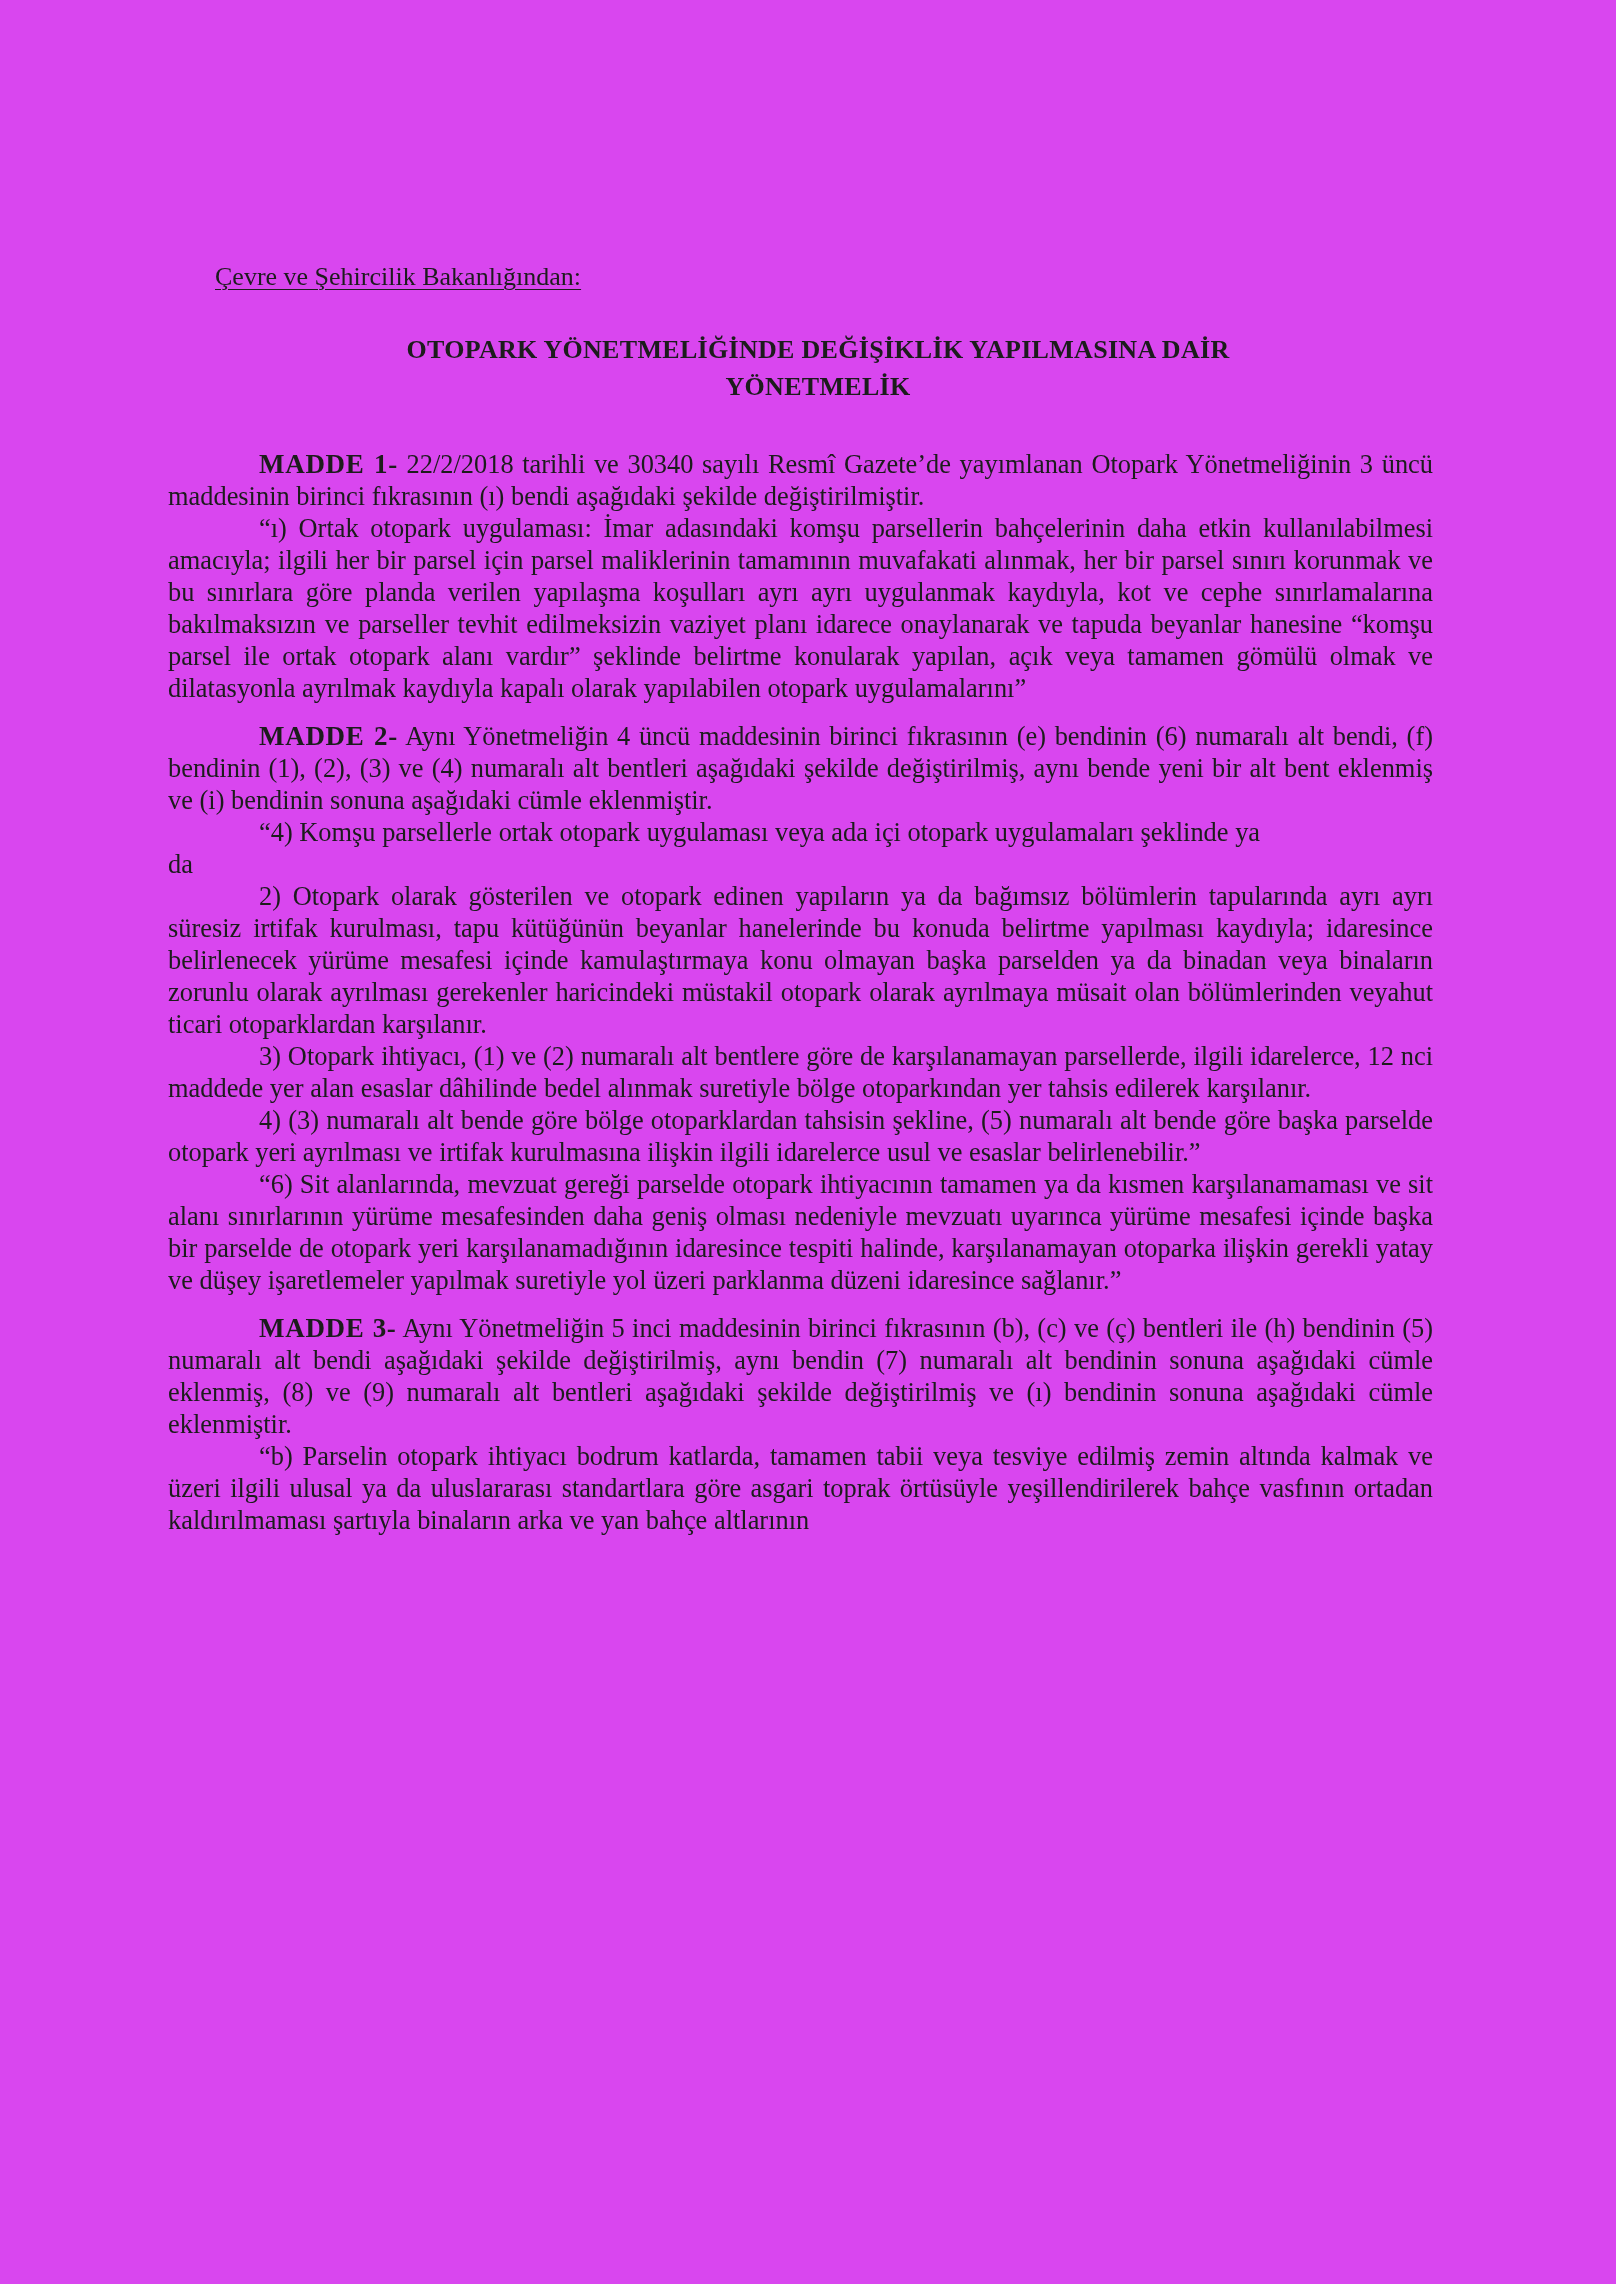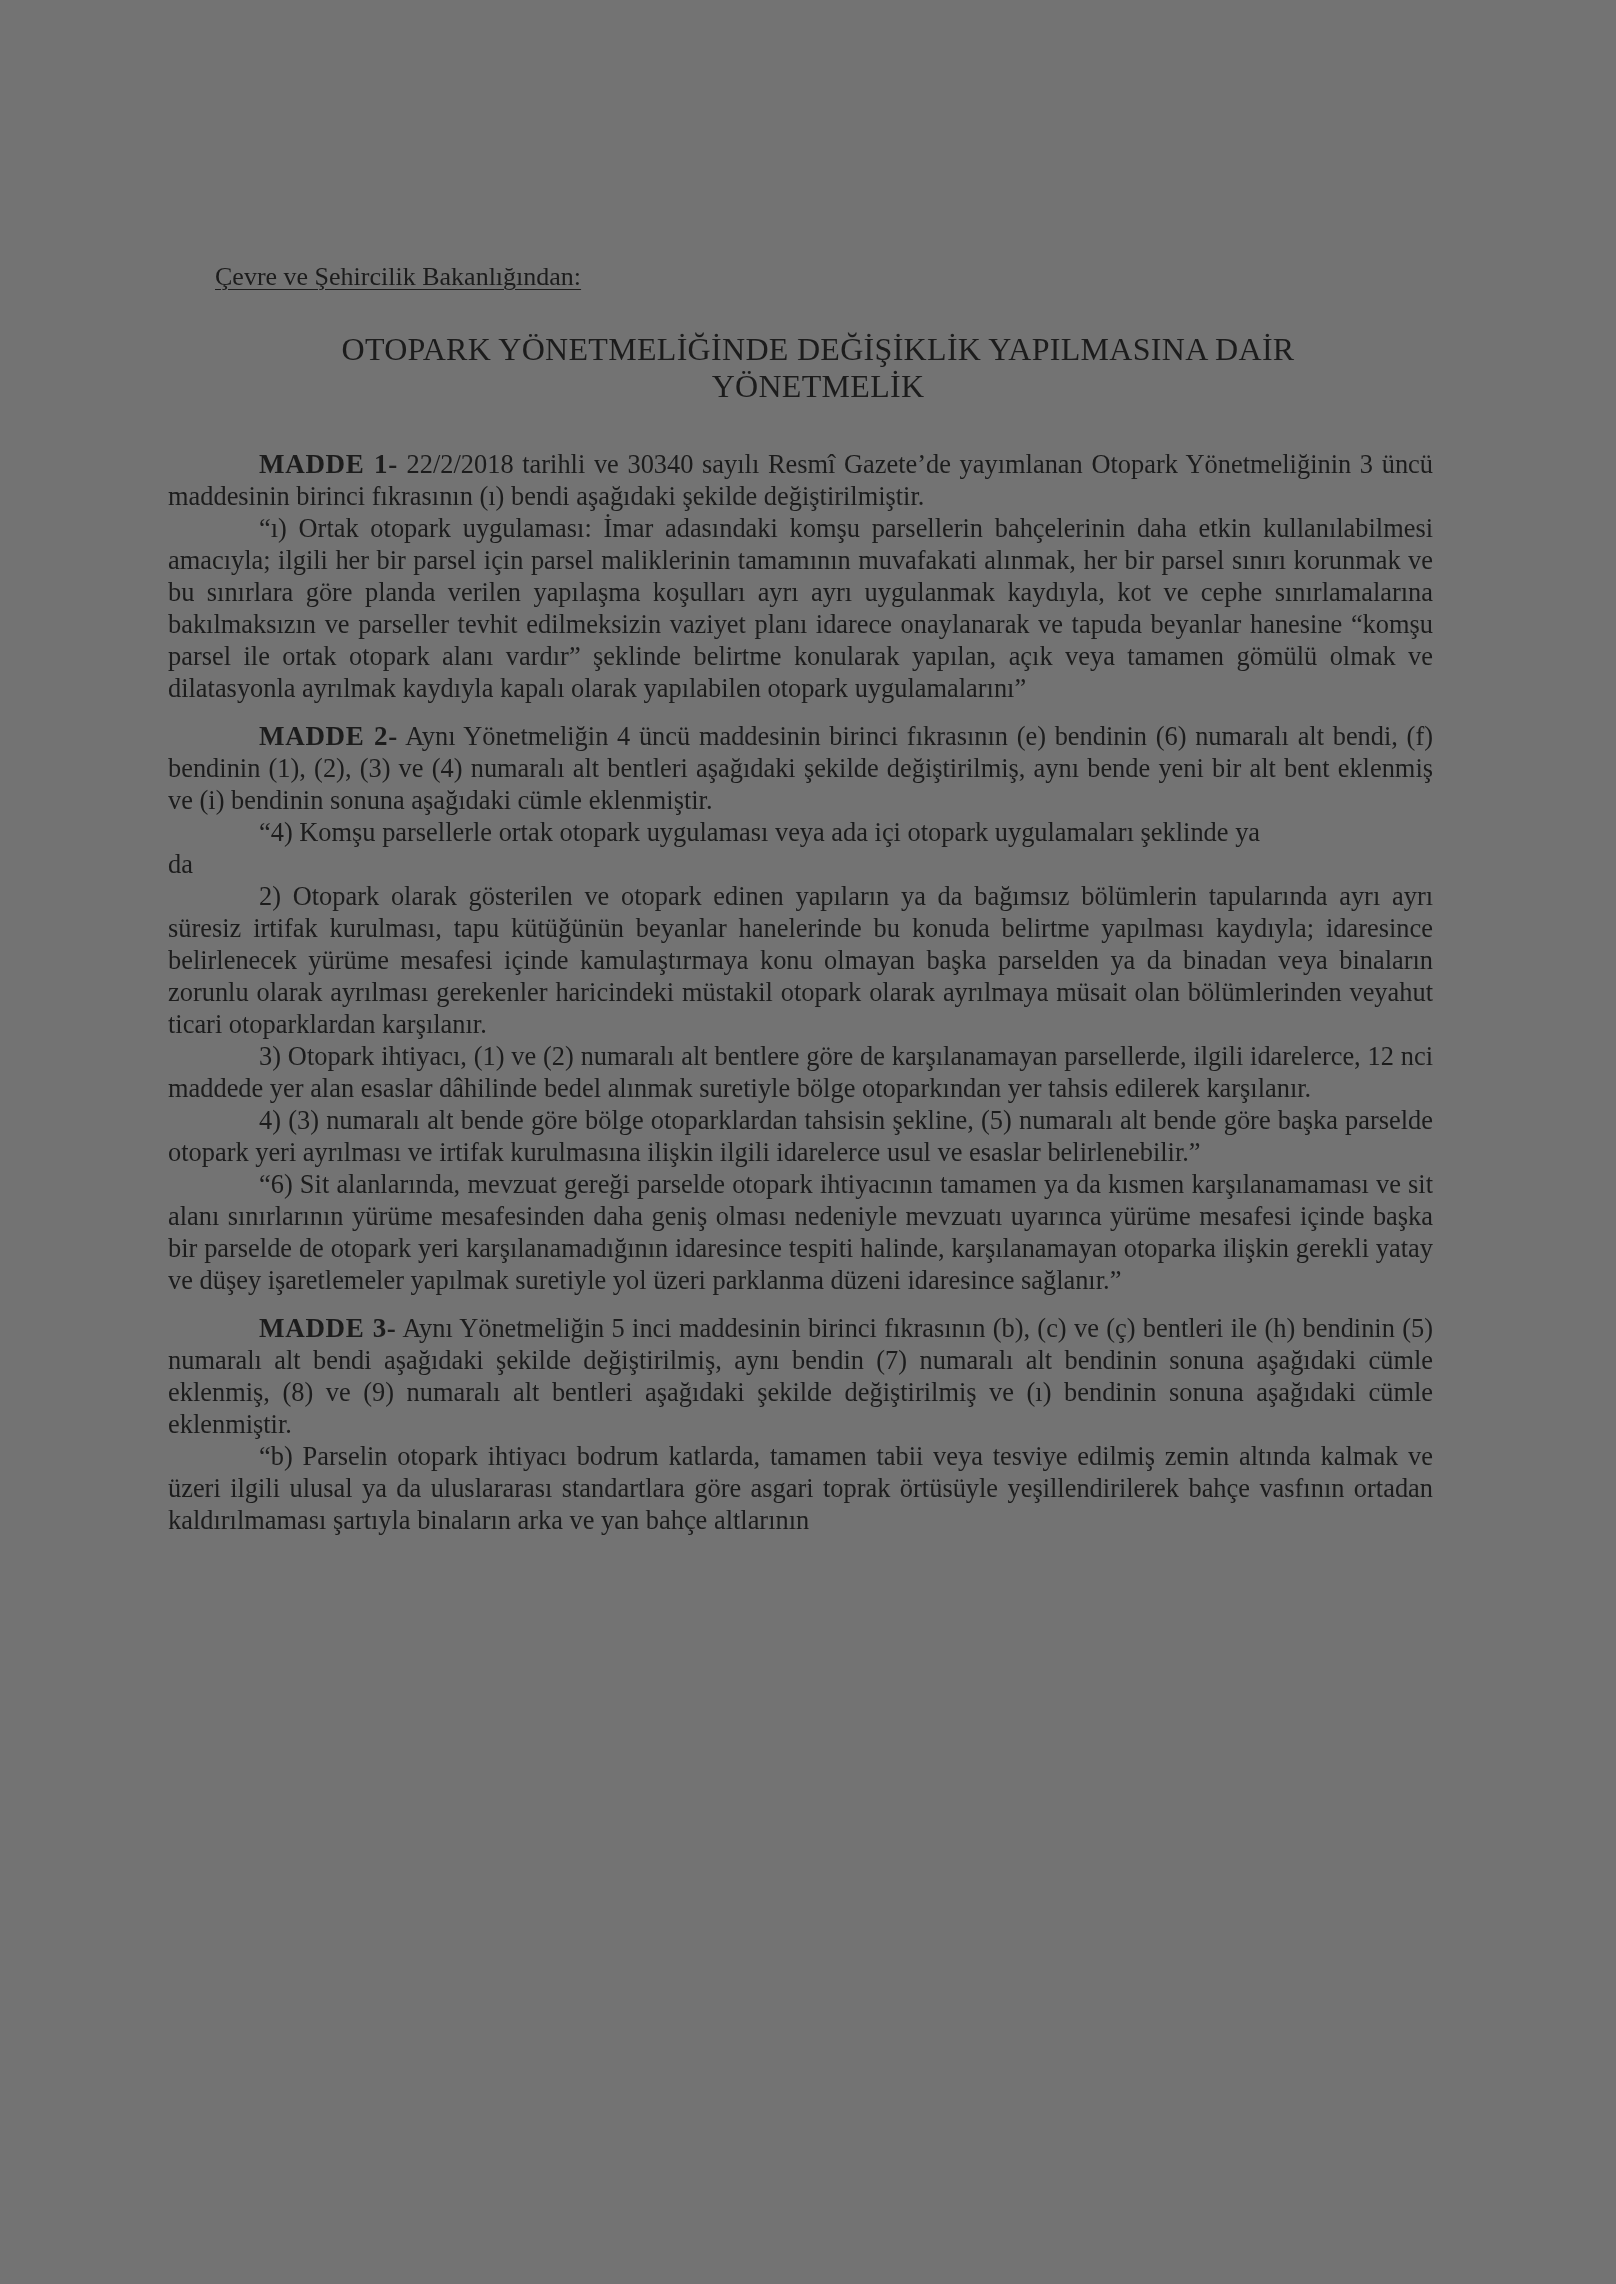--- a/index.html
+++ b/index.html
@@ -1,31 +1,31 @@
 <!DOCTYPE html>
 <html style="font-size:10.4px"><head>
 <meta charset="utf-8">
 <style>
   html, body { margin: 0; padding: 0; background: #ffffff; }
   body { width: 1617px; height: 2284px; position: relative; overflow: hidden; }
   .page {
     position: absolute; left: 0; top: 0; width: 1617px; height: 2284px;
-    background: #737373;
+    background: #d946ef;
     font-family: "Liberation Serif", "DejaVu Serif", serif;
     color: #1c1c1c;
   }
   .ministry {
     position: absolute; left: 215px; top: 261px;
     font-size: 26px; line-height: 31px;
     text-decoration: underline; text-underline-offset: 3.9px;
     text-decoration-thickness: 1.3px;
   }
   .title {
     position: absolute; left: 166px; width: 1304px; top: 331px;
-    text-align: center; font-weight: normal; font-size: 32px; line-height: 37px;
+    text-align: center; font-weight: bold; font-size: 26px; line-height: 37px;
     letter-spacing: 0.3px;
   }
   .title div { margin: 0; }
   .body {
     position: absolute; left: 168px; width: 1265px;
     font-size: 26.4px; line-height: 32px;
     text-align: justify; text-align-last: left;
   }
   .body p { margin: 0; text-indent: 91px; }
   .body p.noindent { text-indent: 0; }

